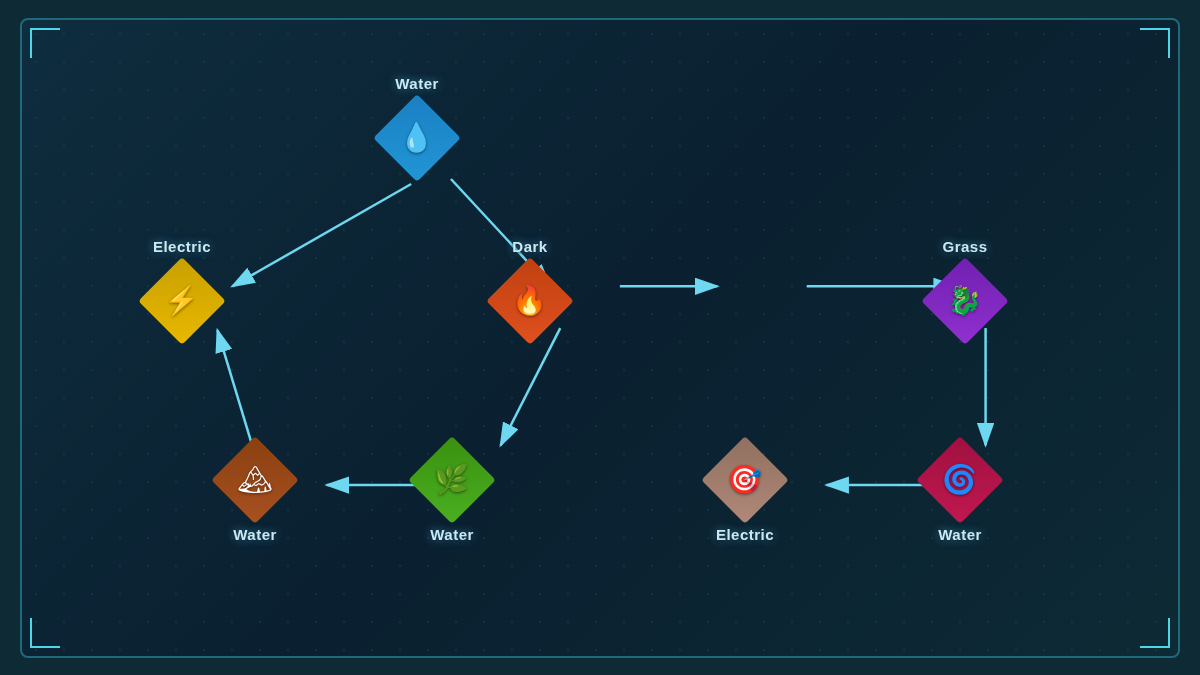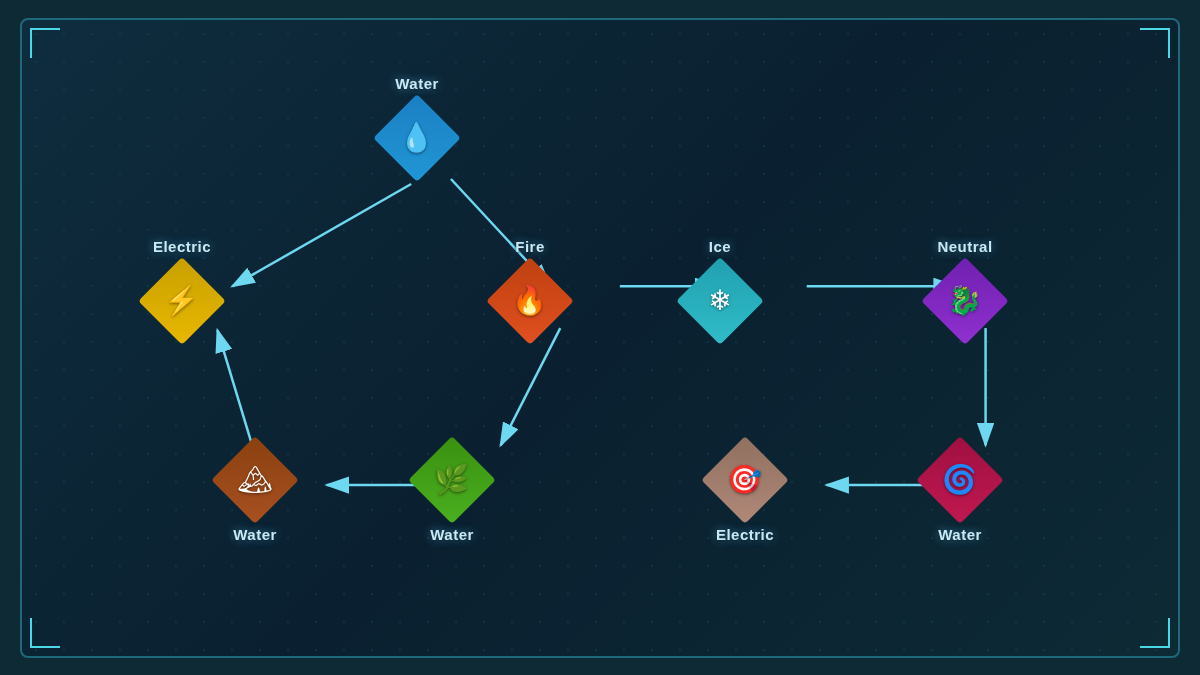--- a/index.html
+++ b/index.html
@@ -170,21 +170,21 @@
 
     <div class="element-node electric" style="left: 110px; top: 218px; width: 100px;">
       <div class="element-label">Electric</div>
       <div class="diamond-wrap">
         <div class="diamond"></div>
         <span class="diamond-icon">⚡</span>
       </div>
     </div>
 
     <div class="element-node fire" style="left: 468px; top: 218px; width: 80px;">
-      <div class="element-label">Fire</div>
+      <div class="element-label">Dark</div>
       <div class="diamond-wrap">
         <div class="diamond"></div>
         <span class="diamond-icon">🔥</span>
       </div>
     </div>
 
     <div class="element-node grass" style="left: 388px; top: 420px; width: 84px;">
       <div class="diamond-wrap">
         <div class="diamond"></div>
         <span class="diamond-icon">🌿</span>
@@ -193,30 +193,23 @@
     </div>
 
     <div class="element-node ground" style="left: 188px; top: 420px; width: 90px;">
       <div class="diamond-wrap">
         <div class="diamond"></div>
         <span class="diamond-icon">🏔</span>
       </div>
       <div class="element-label">Water</div>
     </div>
 
-    <div class="element-node ice" style="left: 658px; top: 218px; width: 80px;">
-      <div class="element-label">Ice</div>
-      <div class="diamond-wrap">
-        <div class="diamond"></div>
-        <span class="diamond-icon">❄</span>
-      </div>
-    </div>
 
     <div class="element-node dragon" style="left: 898px; top: 218px; width: 90px;">
-      <div class="element-label">Neutral</div>
+      <div class="element-label">Grass</div>
       <div class="diamond-wrap">
         <div class="diamond"></div>
         <span class="diamond-icon">🐉</span>
       </div>
     </div>
 
     <div class="element-node dark" style="left: 898px; top: 420px; width: 80px;">
       <div class="diamond-wrap">
         <div class="diamond"></div>
         <span class="diamond-icon">🌀</span>

